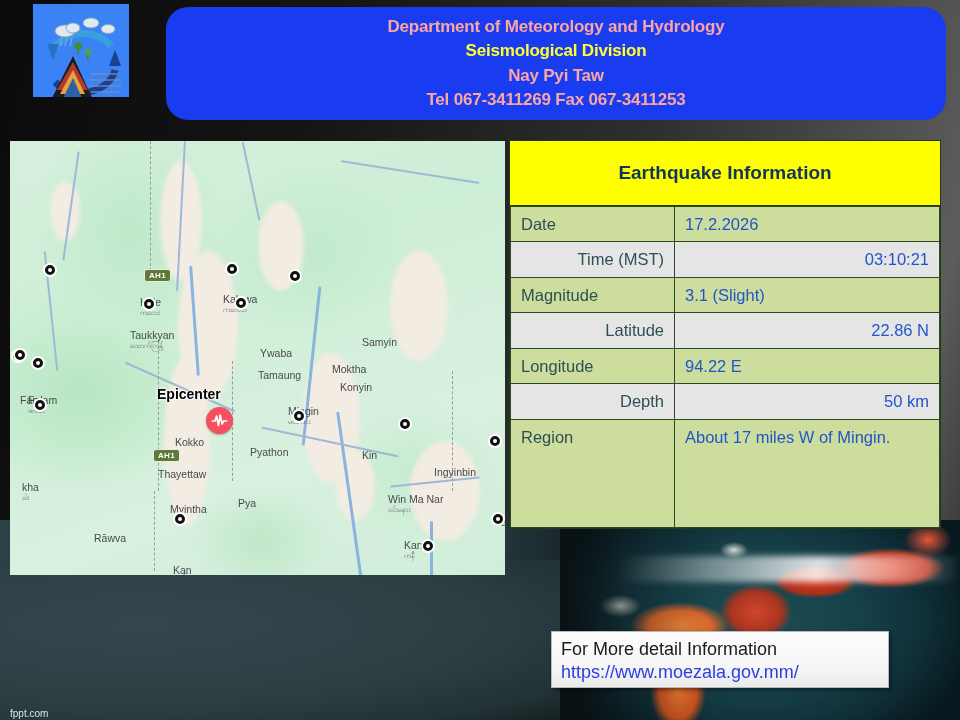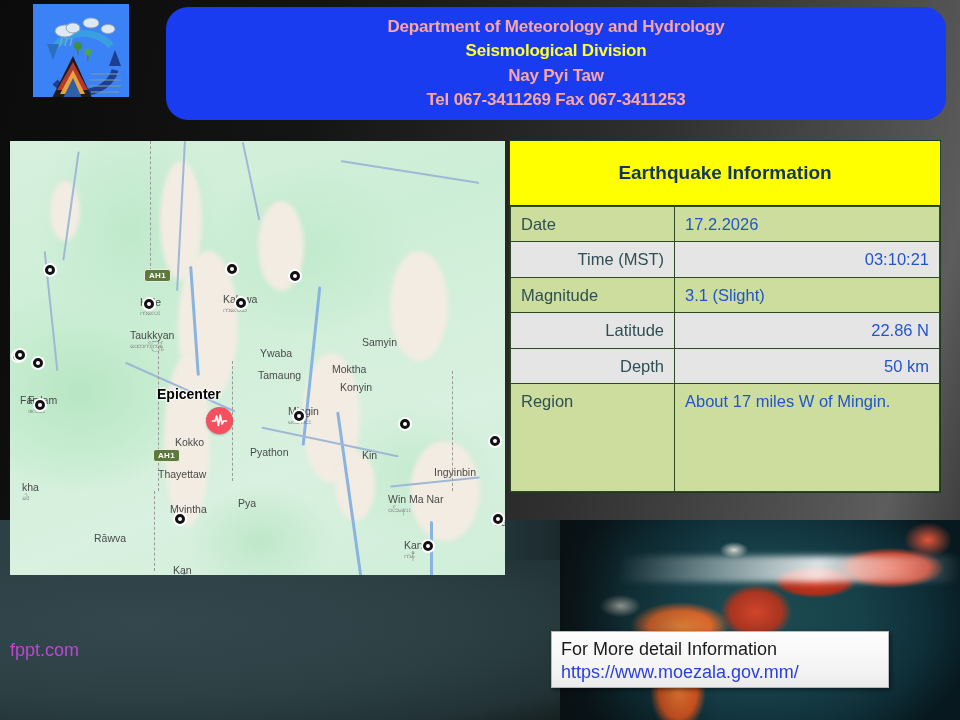--- a/index.html
+++ b/index.html
@@ -143,21 +143,21 @@
     position:absolute;left:551px;top:631px;width:338px;height:57px;
     background:linear-gradient(180deg,#fdfdfd 0%,#f4f4f4 70%,#eaeaea 100%);
     border:1px solid #b9b9b9;
     box-shadow:2px 2px 4px rgba(0,0,0,.45);
     padding:6px 9px;box-sizing:border-box;
   }
   #link-box .l1{color:#1a1a1a;font-size:18px;line-height:1.26;}
   #link-box .l2{color:#2a3fe0;font-size:18px;line-height:1.26;}
 
   #watermark{
-    position:absolute;left:10px;top:640px;color:#d946ef;font-size:18px;opacity:.85;
+    position:absolute;left:10px;top:708px;color:#ffffff;font-size:10px;opacity:.85;
   }
 </style>
 </head>
 <body>
 
 <div id="bg-base"></div>
 <div id="bg-gray"></div>
 <div id="bg-teal"></div>
 <div id="bg-teal2"></div>
 <div id="bg-darkbar"></div>
@@ -317,20 +317,24 @@
         <td class="v">03:10:21</td>
       </tr>
       <tr class="r-odd">
         <td class="k">Magnitude</td>
         <td class="v">3.1 (Slight)</td>
       </tr>
       <tr class="r-even">
         <td class="k">Latitude</td>
         <td class="v">22.86 N</td>
       </tr>
+      <tr class="r-odd">
+        <td class="k">Longitude</td>
+        <td class="v">94.22 E</td>
+      </tr>
       <tr class="r-even">
         <td class="k">Depth</td>
         <td class="v">50 km</td>
       </tr>
       <tr class="r-odd r-tall">
         <td class="k">Region</td>
         <td class="v">About 17 miles W of Mingin.</td>
       </tr>
     </tbody>
   </table>

